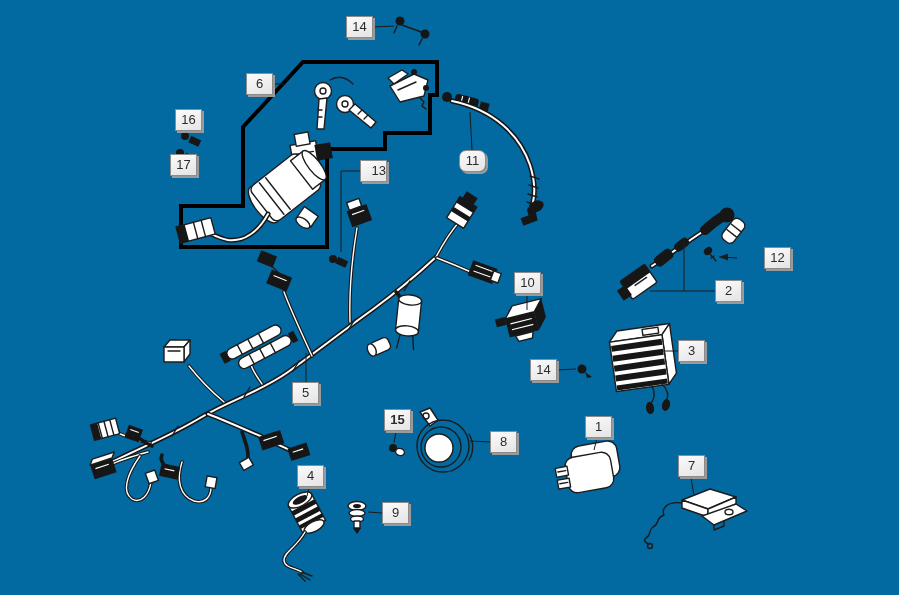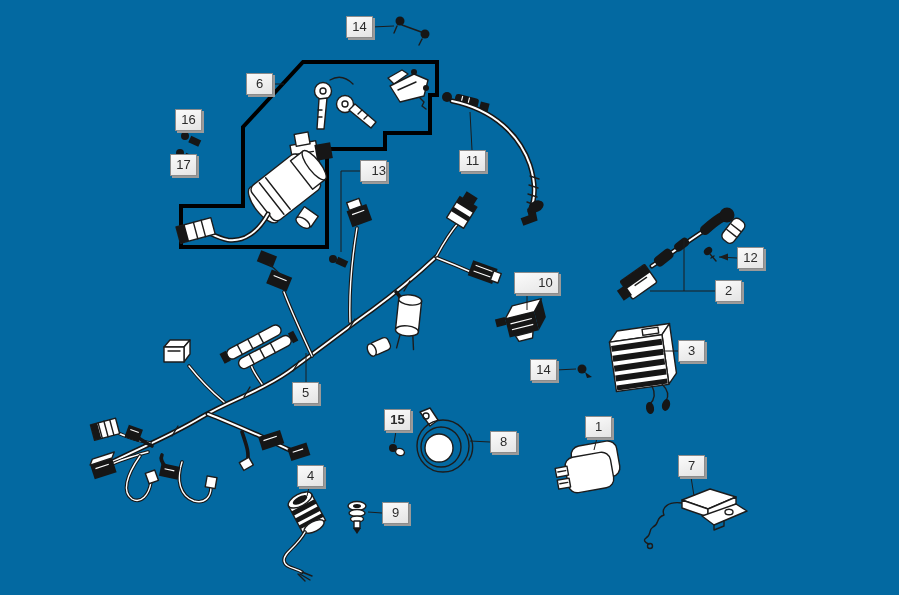--- a/index.html
+++ b/index.html
@@ -409,24 +409,24 @@
         <polyline points="309,487 307,496" class="leader"></polyline>
         <polyline points="382,513 368,512" class="leader"></polyline>
       </g>
 </svg>
 <div id="labels-layer">
       <div class="lbl" style="left: 346px; top: 16px;">14</div>
       <div class="lbl" style="left: 246px; top: 73px;">6</div>
       <div class="lbl" style="left: 175px; top: 100px; margin-top: 9px;">16</div>
       <div class="lbl" style="left: 170px; top: 154px;">17</div>
       <div class="lbl" style="left: 360px; top: 160px; text-align: right;">13</div>
-      <div class="lbl" style="left: 459px; top: 150px;">11</div>
-      <div class="lbl" style="left: 737px; top: 247px;">12</div>
+      <div class="lbl" style="left: 459px; top: 150px; border-radius: 7px;">11</div>
+      <div class="lbl" style="left: 764px; top: 247px;">12</div>
       <div class="lbl" style="left: 715px; top: 280px;">2</div>
-      <div class="lbl" style="left: 514px; top: 272px; padding-left: 18px;">10</div>
+      <div class="lbl" style="left: 514px; top: 272px;">10</div>
       <div class="lbl" style="left: 678px; top: 340px;">3</div>
       <div class="lbl" style="left: 530px; top: 359px;">14</div>
       <div class="lbl" style="left: 292px; top: 382px;">5</div>
       <div class="lbl" style="left: 384px; top: 409px; font-weight: bold;">15</div>
       <div class="lbl" style="left: 490px; top: 431px;">8</div>
       <div class="lbl" style="left: 585px; top: 416px;">1</div>
       <div class="lbl" style="left: 678px; top: 455px;">7</div>
       <div class="lbl" style="left: 297px; top: 465px;">4</div>
       <div class="lbl" style="left: 382px; top: 502px;">9</div>
     </div>

